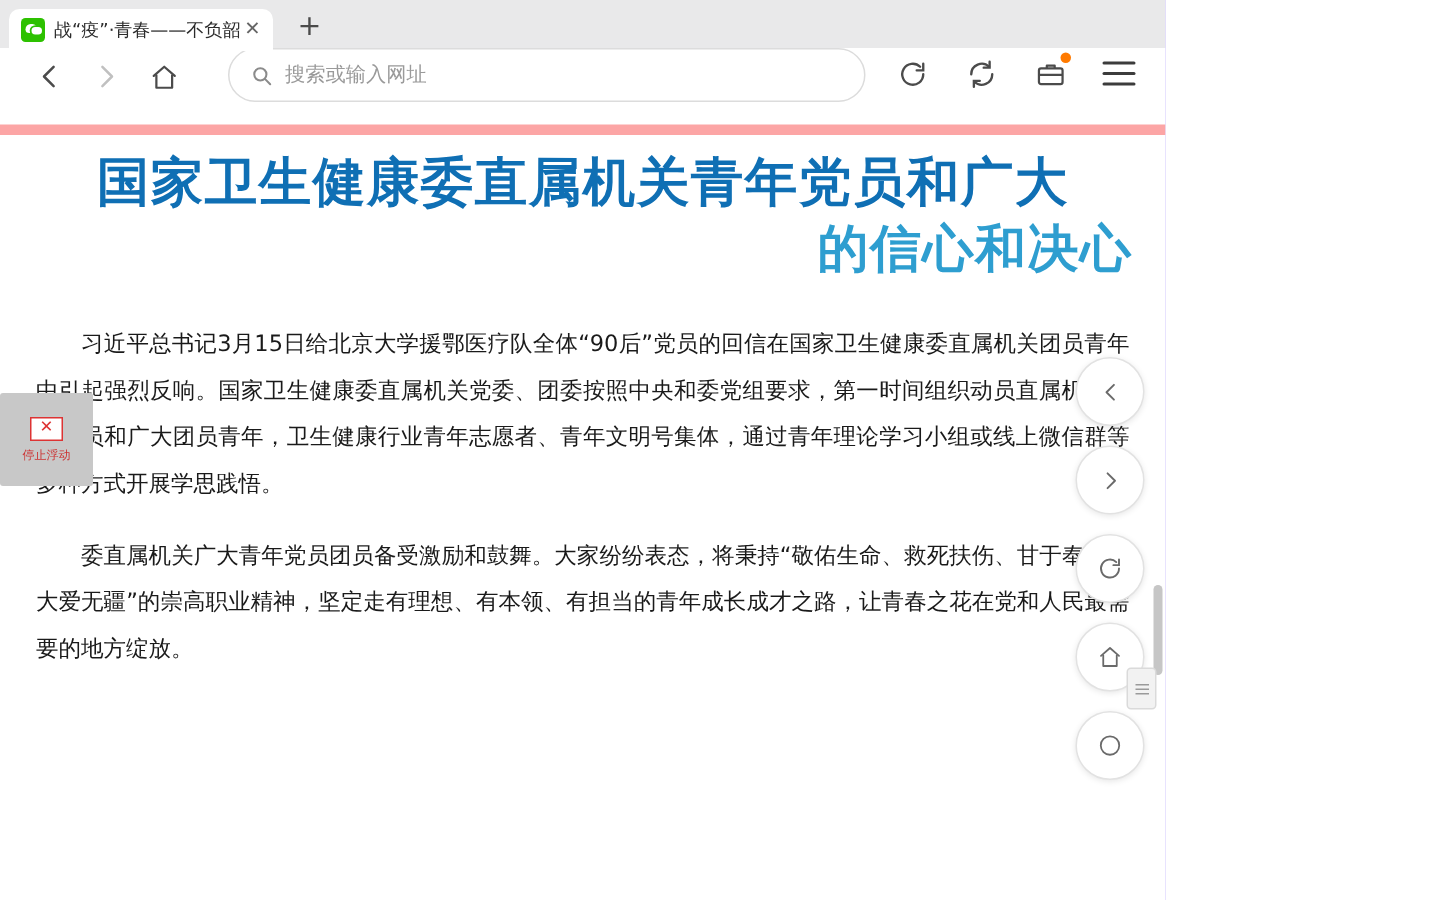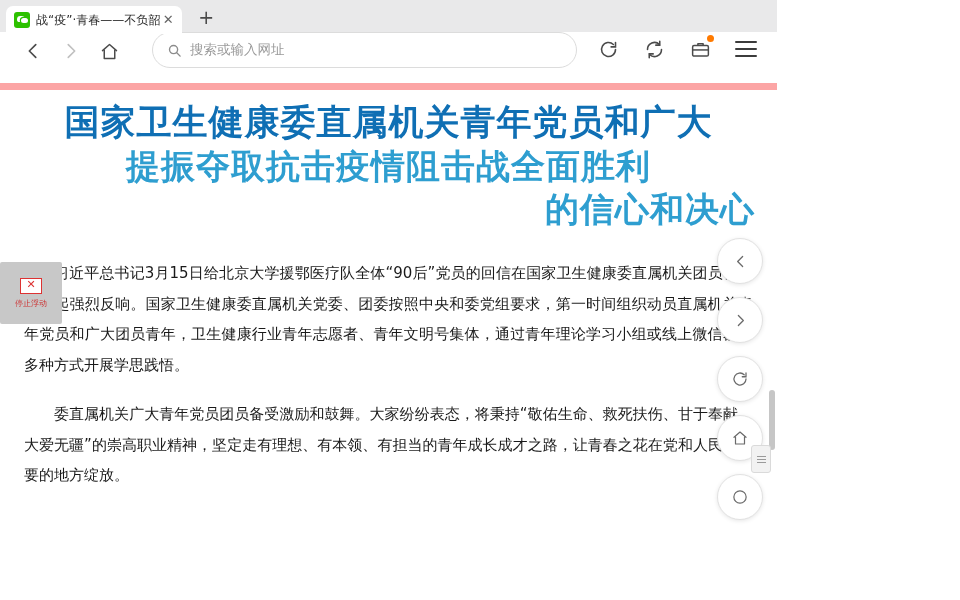--- a/index.html
+++ b/index.html
@@ -374,21 +374,20 @@
             <span></span>
           </span>
       </div>
     </div>
   </div>
 
   <div class="page">
 
     <div class="headline">
       <div class="l2">国家卫生健康委直属机关青年党员和广大</div>
-      <div class="l3">提振夺取抗击疫情阻击战全面胜利</div>
       <div class="l4">的信心和决心</div>
     </div>
 
     <div class="body-text">
       <p>习近平总书记3月15日给北京大学援鄂医疗队全体“90后”党员的回信在国家卫生健康委直属机关团员青年中引起强烈反响。国家卫生健康委直属机关党委、团委按照中央和委党组要求，第一时间组织动员直属机关青年党员和广大团员青年，卫生健康行业青年志愿者、青年文明号集体，通过青年理论学习小组或线上微信群等多种方式开展学思践悟。</p>
       <p>委直属机关广大青年党员团员备受激励和鼓舞。大家纷纷表态，将秉持“敬佑生命、救死扶伤、甘于奉献、大爱无疆”的崇高职业精神，坚定走有理想、有本领、有担当的青年成长成才之路，让青春之花在党和人民最需要的地方绽放。</p>
     </div>
 
     <div class="ad-widget">
       <div class="x-box">✕</div>

